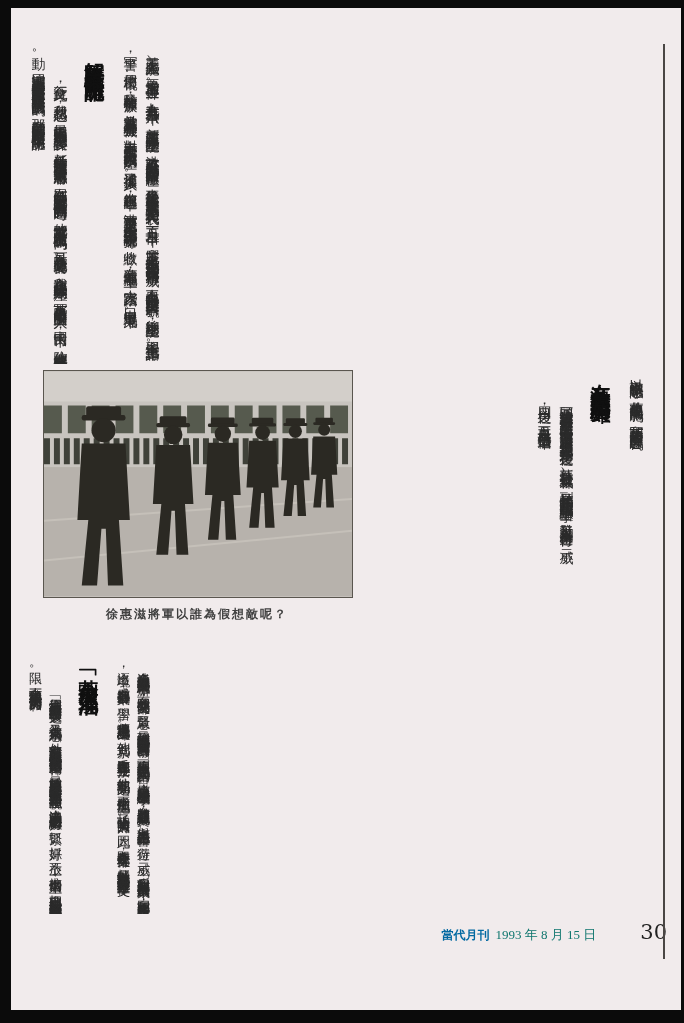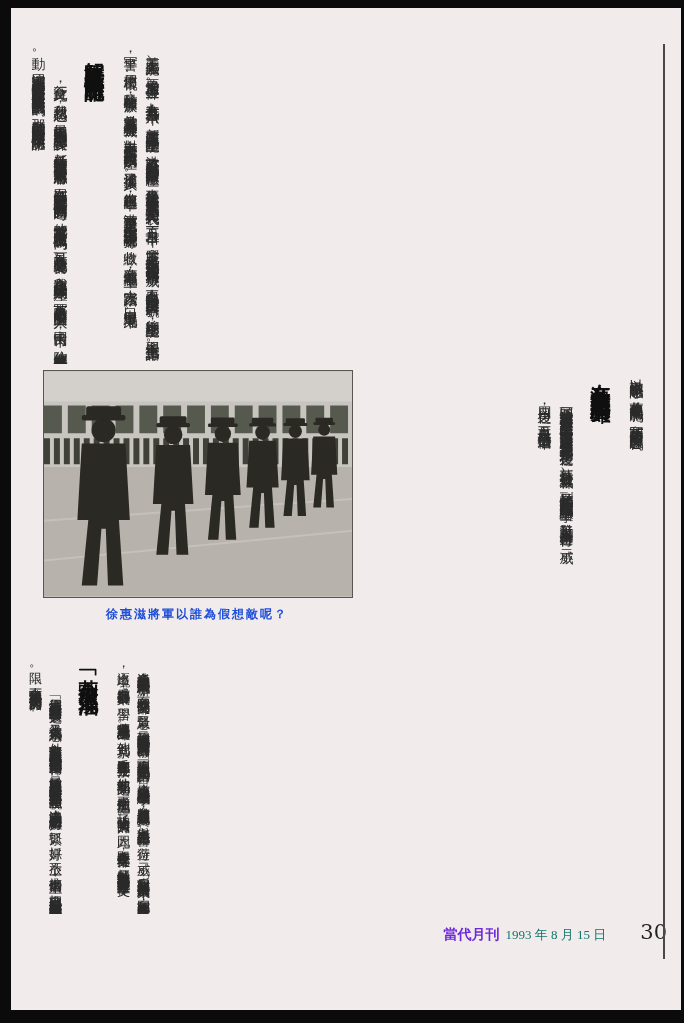--- a/index.html
+++ b/index.html
@@ -23,35 +23,35 @@
     white-space:nowrap;
   }
   .vtext { writing-mode:vertical-rl; overflow:hidden; text-align:left; }
   .sec-a { height:318px; margin:4px 34px 0 16px; font-size:14px; line-height:22px; letter-spacing:1px; }
   .sec-b { height:288px; margin:4px 34px 0 16px; display:flex; align-items:flex-start; }
   .fig { flex:0 0 330px; width:330px; margin:2px 0 0 0; }
   .fig svg { display:block; width:308px; height:226px; border:1px solid #5a564f; margin-left:16px; background:#c8c4bf; }
   .fig figcaption {
     width:308px; margin:8px 0 8px 16px; text-align:center;
     font-family:Liberation Serif, serif; font-weight:700;
-    font-size:12px; letter-spacing:2px; color:#1d4ed8;
+    font-size:12px; letter-spacing:2px; color:#404040;
   }
   .sec-b-text { flex:1 1 auto; height:288px; font-size:14px; line-height:22px; letter-spacing:1px; margin-left:6px; }
   .sec-c { height:252px; margin:6px 34px 0 14px; font-size:13.2px; line-height:20px; letter-spacing:0.6px; }
   p.cont, p.new { margin:0; }
   p.new { text-indent:2em; }
   .vhead {
     font-family:"Liberation Sans", sans-serif; font-weight:700;
     font-size:20px; line-height:24px; letter-spacing:2px;
     margin:0 12px; color:#101010;
   }
   .footer { display:flex; justify-content:flex-end; align-items:baseline; margin:6px 14px 0 0; }
-  .pub { font-family:"Liberation Sans", sans-serif; font-weight:700; font-size:14px; color:#6d28d9; }
+  .pub { font-family:"Liberation Sans", sans-serif; font-weight:700; font-size:12px; color:#0369a1; }
   .date { font-size:13px; margin-left:6px; color:#0f766e; }
-  .pagenum { font-family:"DejaVu Serif", serif; font-size:21px; margin-left:34px; color:#222; }
+  .pagenum { font-family:"DejaVu Serif", serif; font-size:21px; margin-left:44px; color:#222; }
 </style>
 </head>
 <body>
 
 <div class="page">
   <div class="right-rule"></div>
 
 
   <section class="sec-a vtext">
     <p class="cont">花工廠工人罷工、要求增加工資事件。一九六七年五月六日下午，新蒲崗膠花工廠工人靜坐罷工，港英政府出動武裝警察和防暴隊前往鎮壓。事後又扣壓了前往香港警署抗議的工會主席和工人代表。五月十一日下午，膠花廠工人手持《毛主席語錄》在膠花廠四周遊行示威，自不免高呼反對港英迫害工人的口號，後則靜坐罷工，學習毛主席語錄。誰知港英當局再度出動大批軍警，使用警棍、防暴槍和催淚彈，並且調來軍車和直昇機，對赤手空拳的工人進行更大規模的鎮壓，逮捕了很多人。在鎮壓過程中，港英軍警還把工人手上的《毛主席語錄》統統搶奪、收繳，有的還擲在地上，大家踐踏，口中辱罵毛澤東。</p>

